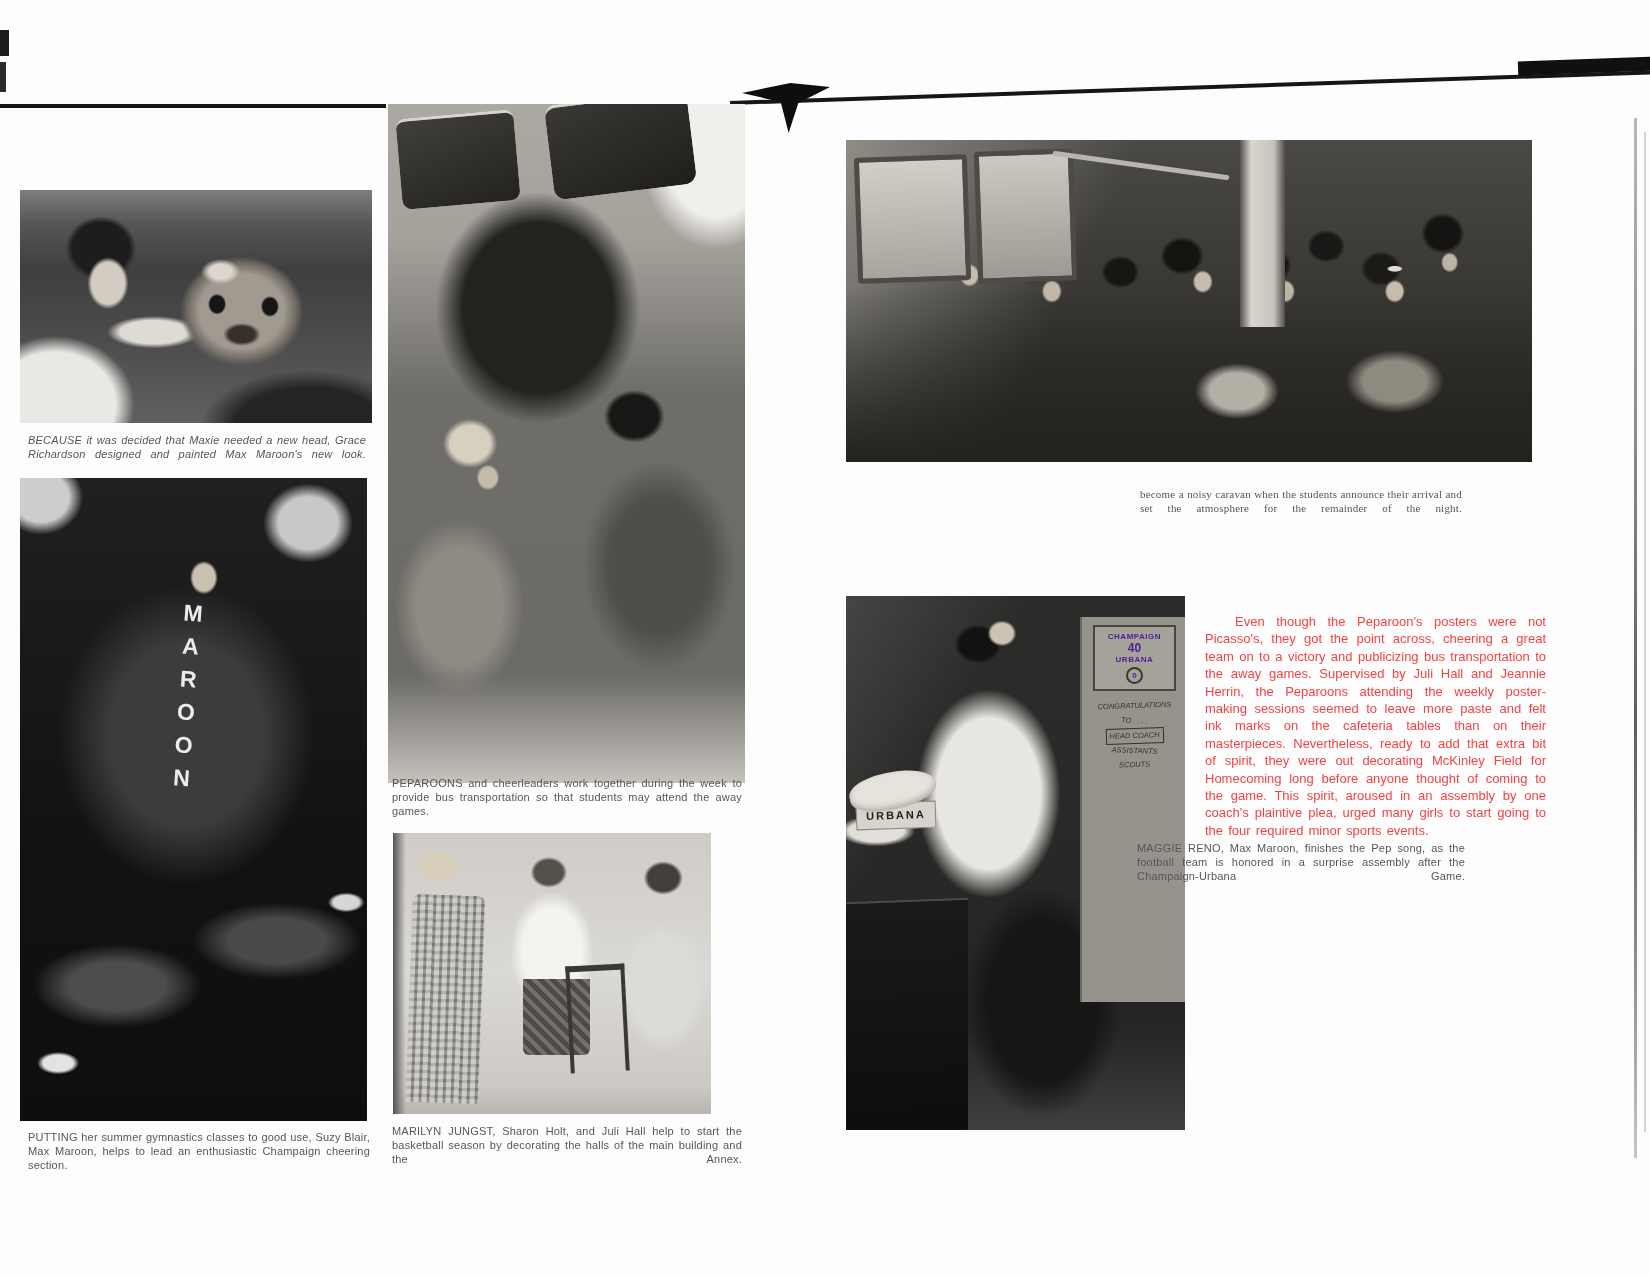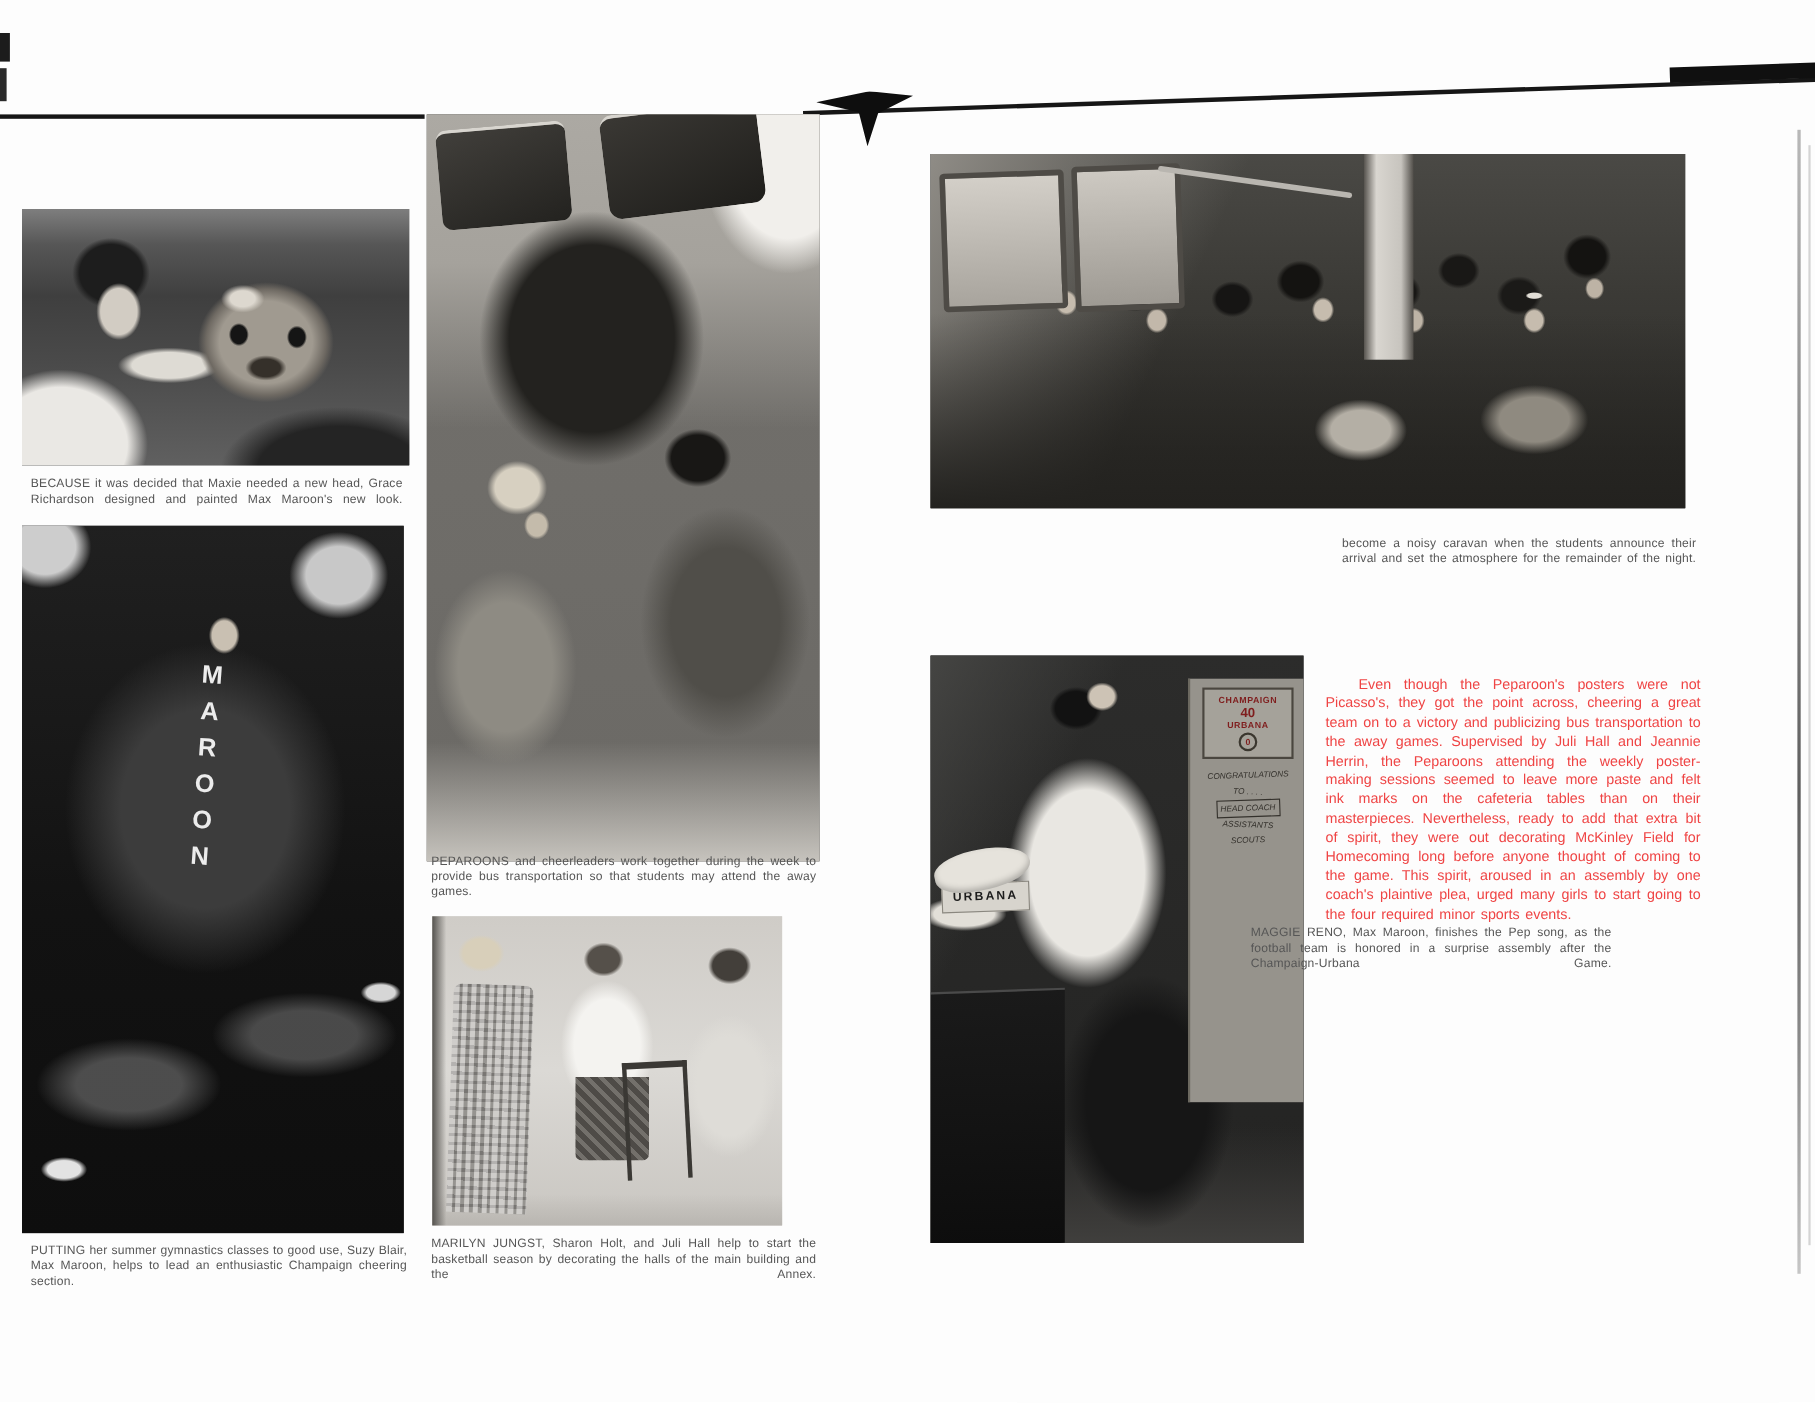--- a/index.html
+++ b/index.html
@@ -29,21 +29,21 @@
       radial-gradient(ellipse 13px 15px at 71% 50%,#151515 55%,rgba(21,21,21,0) 70%),
       radial-gradient(ellipse 26px 16px at 63% 62%,#35302a 50%,rgba(53,48,42,0) 72%),
       radial-gradient(ellipse 28px 18px at 57% 35%,#ddd8cf 40%,rgba(221,216,207,0) 70%),
       radial-gradient(ellipse 88px 78px at 63% 52%,#a09a90 48%,#6e6962 62%,rgba(110,105,98,0) 70%),
       radial-gradient(ellipse 30px 38px at 25% 40%,#d2ccc3 55%,rgba(210,204,195,0) 68%),
       radial-gradient(ellipse 55px 50px at 23% 25%,#1d1d1d 52%,rgba(29,29,29,0) 64%),
       radial-gradient(ellipse 75px 26px at 38% 61%,#dedbd4 45%,rgba(222,219,212,0) 62%),
       radial-gradient(ellipse 110px 95px at 10% 92%,#eae8e4 55%,rgba(234,232,228,0) 72%),
       radial-gradient(ellipse 150px 80px at 82% 102%,#242424 50%,rgba(36,36,36,0) 72%),
       linear-gradient(180deg,#7e7e7e 0%,#565656 14%,#3f3f3f 34%,#4a4a4a 60%,#606060 100%);}
-  .caption1{left:28px;top:433px;width:338px;}
+  .caption1{left:28px;top:433px;width:338px;font-style:italic;}
   .photo2{left:20px;top:478px;width:347px;height:643px;background-color:#141414;
     background-image:
       radial-gradient(ellipse 20px 24px at 53% 15.5%,#c9c0b2 55%,rgba(201,192,178,0) 70%),
       radial-gradient(ellipse 62px 55px at 6% 3%,#cdcdcd 45%,rgba(205,205,205,0) 68%),
       radial-gradient(ellipse 66px 58px at 83% 7%,#c8c8c8 45%,rgba(200,200,200,0) 68%),
       radial-gradient(ellipse 30px 16px at 11% 91%,#e3e3e3 50%,rgba(227,227,227,0) 70%),
       radial-gradient(ellipse 26px 14px at 94% 66%,#d6d6d6 50%,rgba(214,214,214,0) 70%),
       radial-gradient(ellipse 120px 60px at 28% 79%,rgba(92,92,92,.8) 40%,rgba(92,92,92,0) 70%),
       radial-gradient(ellipse 120px 55px at 74% 72%,rgba(88,88,88,.8) 40%,rgba(88,88,88,0) 70%),
       radial-gradient(ellipse 170px 200px at 48% 40%,#3c3c3c 45%,rgba(60,60,60,0) 75%),
@@ -112,37 +112,37 @@
       linear-gradient(115deg,#8f8c86 0%,rgba(143,140,134,0) 35%),
       linear-gradient(180deg,#4a4945 0%,#3b3a36 40%,#2b2a27 100%);}
   .p5win1{position:absolute;left:1.5%;top:5%;width:15%;height:36%;border:5px solid #4e4b46;border-radius:4px;
     background:linear-gradient(180deg,#d3cfc8,#a8a49d);transform:rotate(-2deg);}
   .p5win2{position:absolute;left:19%;top:3%;width:13%;height:38%;border:5px solid #4e4b46;border-radius:4px;
     background:linear-gradient(180deg,#cdc9c2,#9e9a93);transform:rotate(-2deg);}
   .p5rack{position:absolute;left:30%;top:7%;width:26%;height:5px;background:#b9b6b0;border-radius:3px;transform:rotate(8deg);}
   .p5door{position:absolute;left:57.5%;top:0;width:6.5%;height:58%;
     background:linear-gradient(90deg,#57544f 0%,#d9d6d0 25%,#c7c4be 75%,#514e49 100%);}
   .caption5a{left:850px;top:487px;width:336px;}
-  .caption5b{left:1220px;top:487px;width:322px;}
+  .caption5b{left:1140px;top:487px;width:322px;font-family:Liberation Serif, serif;}
   .headline{position:absolute;left:848px;top:536px;width:688px;font-weight:700;font-size:36px;
     color:#1e1e1e;letter-spacing:-.3px;word-spacing:10px;white-space:nowrap;}
   .photo6{left:846px;top:596px;width:339px;height:534px;background-color:#232323;
     background-image:
       radial-gradient(ellipse 20px 18px at 46% 7%,#cdc3b5 55%,rgba(205,195,181,0) 72%),
       radial-gradient(ellipse 34px 28px at 39% 9%,#121212 55%,rgba(18,18,18,0) 70%),
       radial-gradient(ellipse 55px 22px at 9% 44%,#e2dfd8 50%,rgba(226,223,216,0) 70%),
       radial-gradient(ellipse 100px 145px at 42% 37%,#e9e7e2 52%,rgba(233,231,226,0) 72%),
       radial-gradient(ellipse 110px 160px at 58% 76%,#161616 50%,rgba(22,22,22,0) 72%),
       linear-gradient(120deg,#454543 0%,rgba(69,69,67,0) 28%),
       linear-gradient(0deg,#403f3d 0%,rgba(64,63,61,0) 20%),
       linear-gradient(180deg,#2c2c2b 0%,#232322 100%);}
   .p6poster{position:absolute;left:69%;top:4%;width:31%;height:72%;background:#96938c;
     border-left:2px solid #6b685f;}
   .p6sign{margin:8px auto 6px;width:72%;border:2px solid #4a463f;background:#a5a29a;text-align:center;
-    padding:5px 2px;color:#7f1d1d;font-weight:bold;}
+    padding:5px 2px;color:#4c1d95;font-weight:bold;}
   .p6sign .s1,.p6sign .s3{font-size:8px;letter-spacing:.5px;}
   .p6sign .s2{font-size:12px;}
   .p6sign .s4{display:inline-block;width:13px;height:13px;line-height:13px;border:2px solid #3b372f;
     border-radius:50%;font-size:8px;margin-top:2px;}
   .p6notes{padding:2px 5px;color:#33302b;font-size:7.5px;line-height:1.9;font-style:italic;text-align:center;}
   .p6notes div:nth-child(odd){transform:rotate(-2deg);}
   .p6notes div:nth-child(even){transform:rotate(2deg);}
   .p6notes .boxed{border:1px solid #33302b;display:inline-block;padding:0 3px;}
   .p6speaker{position:absolute;left:0;top:57%;width:36%;height:43%;transform:skewY(-2deg);
     background:linear-gradient(180deg,#1a1a1a,#0d0d0d);border-top:2px solid #4a4a4a;}

